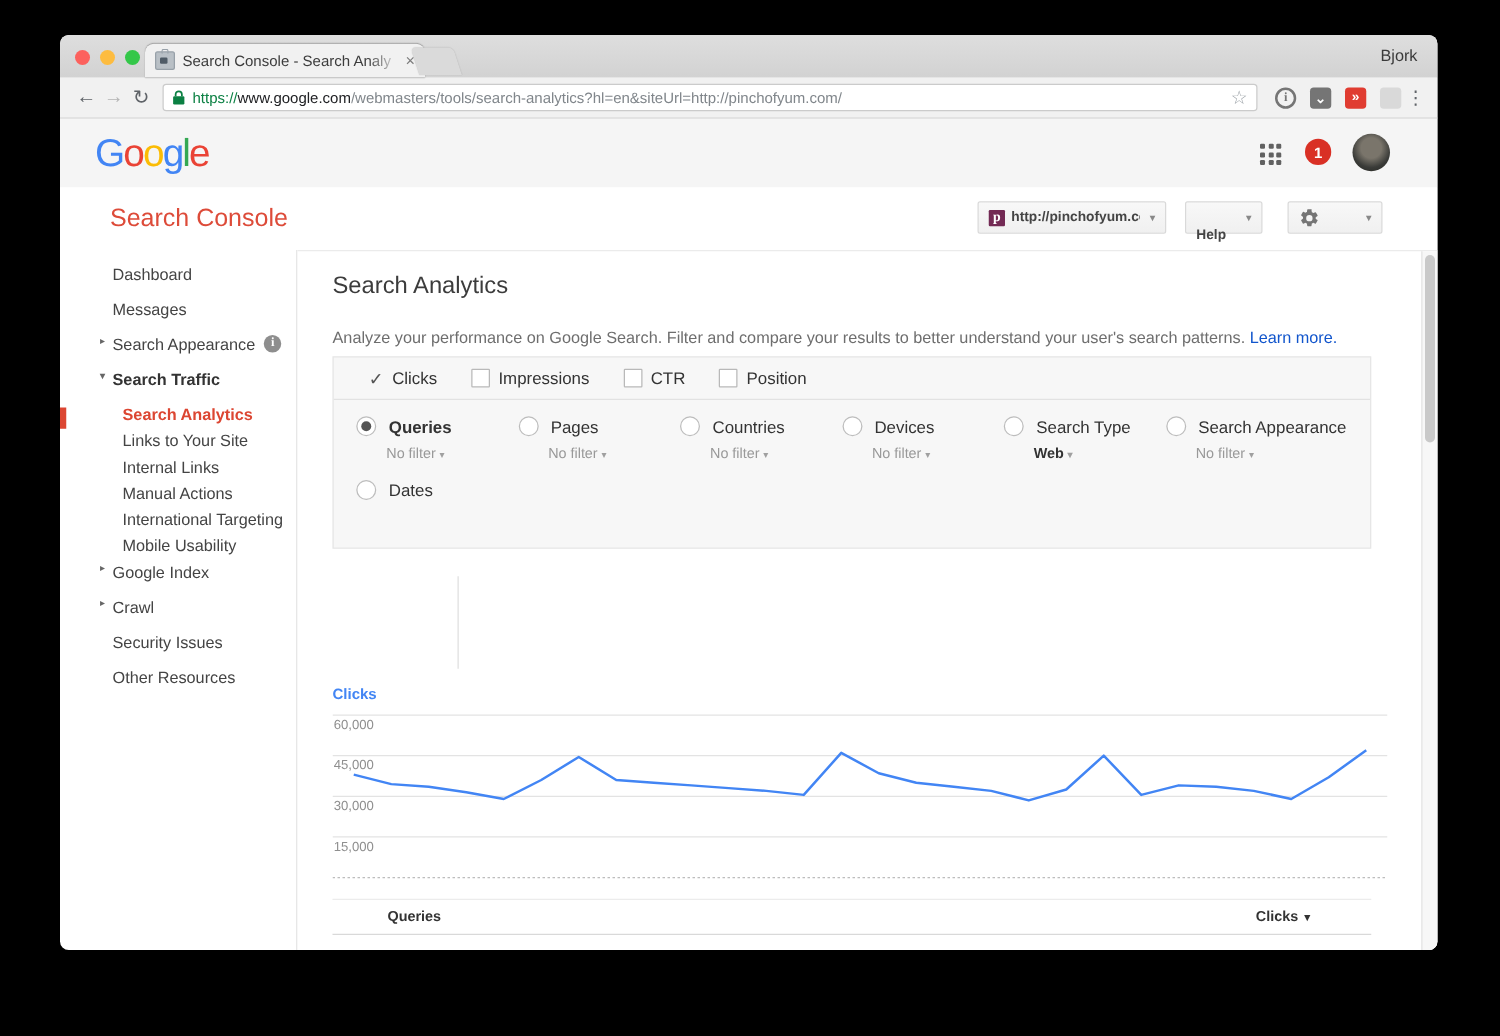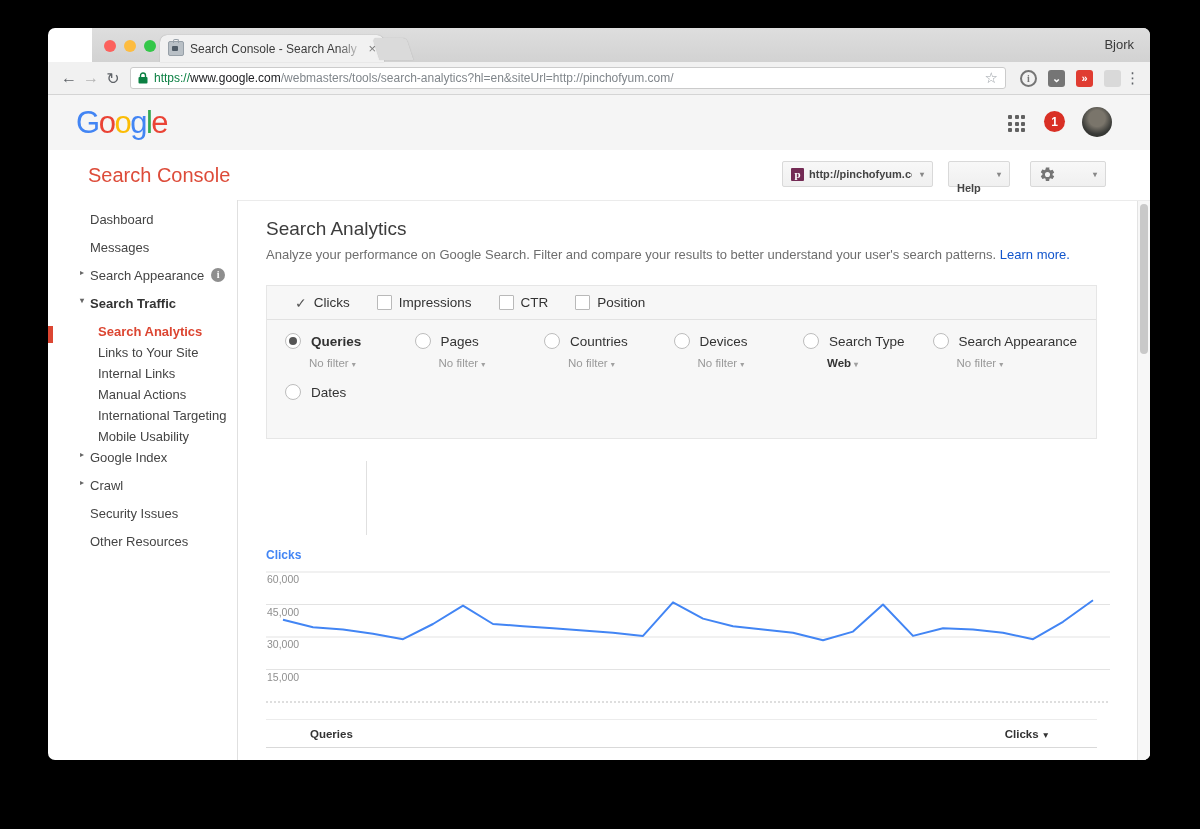--- a/index.html
+++ b/index.html
@@ -1,20 +1,20 @@
 <!DOCTYPE html>
 <html><head>
 <meta charset="utf-8">
 <style>
   html,body{margin:0;padding:0;width:1200px;height:829px;background:#000;overflow:hidden;
     font-family:"Liberation Sans", sans-serif;-webkit-font-smoothing:antialiased;}
   .window{position:absolute;left:48px;top:28px;width:1102px;height:732px;background:#fff;
     border-radius:7px;overflow:hidden;box-shadow:0 18px 60px rgba(0,0,0,.65);}
   
-  .tabstrip{position:relative;height:34px;background:linear-gradient(180deg,#dedede,#d2d2d2);margin-left:44px;}
+  .tabstrip{position:relative;height:34px;background:linear-gradient(180deg,#dedede,#d2d2d2);}
   .lights{position:absolute;left:12px;top:12px;display:flex;gap:8px;}
   .light{width:12px;height:12px;border-radius:50%;}
   .light.r{background:#fc615d;}.light.y{background:#fdbc40;}.light.g{background:#34c749;}
   .tab{position:absolute;left:68px;top:7px;width:208px;height:27px;background:#f1f1f1;
     border-radius:7px 7px 0 0;display:flex;align-items:center;padding:0 8px;box-shadow:0 0 1px rgba(0,0,0,.35);}
   .tab-title{font-size:12px;color:#3c3c3c;white-space:nowrap;overflow:hidden;flex:1;
     -webkit-mask-image:linear-gradient(90deg,#000 85%,transparent);mask-image:linear-gradient(90deg,#000 85%,transparent);}
   .tab-close{font-size:13px;color:#7c7c7c;margin-left:4px;cursor:default;}
   .favicon-sc{width:14px;height:13px;margin-right:6px;background:#b9c0c6;border-radius:2px;position:relative;flex:none;border:1px solid #97a0a8;}
   .favicon-sc::before{content:"";position:absolute;left:4px;top:-3px;width:4px;height:3px;border:1px solid #97a0a8;border-bottom:none;border-radius:2px 2px 0 0;}
@@ -70,21 +70,21 @@
   .sb-item .arrow{position:absolute;left:32px;font-size:8px;color:#666;}
   .sb-item.bold{font-weight:bold;color:#333;}
   .sb-item.sel{color:#dc4632;font-weight:bold;}
   .sb-item.sel::before{content:"";position:absolute;left:0;top:2px;width:5px;height:17px;background:#dc4632;}
   .infoicon{width:14px;height:14px;border-radius:50%;background:#8e8e8e;color:#fff;font-size:10px;font-weight:bold;
     text-align:center;line-height:14px;margin-left:7px;font-family:"Liberation Serif",serif;}
   .content{position:relative;flex:1;border-top:1px solid #ebebeb;background:#fff;}
   .scrollbar{position:absolute;right:0;top:0;bottom:0;width:12px;background:#f7f7f7;border-left:1px solid #e3e3e3;}
   .scrollbar .thumb{position:absolute;left:2px;right:2px;top:3px;height:150px;background:#c9c9c9;border-radius:5px;}
   .pg-title{position:absolute;left:28px;top:17px;font-size:19px;color:#3c3c3c;}
-  .pg-desc{position:absolute;left:28px;top:46px;font-size:13px;color:#6e6e6e;}
+  .pg-desc{position:absolute;left:28px;top:61px;font-size:13px;color:#6e6e6e;}
   .pg-desc .lm{color:#15c;}
   
   .panel{position:absolute;left:28px;top:84px;width:831px;height:154px;background:#f7f7f7;border:1px solid #e6e6e6;box-sizing:border-box;}
   .metricsrow{height:33px;border-bottom:1px solid #e2e2e2;display:flex;align-items:center;padding-left:28px;}
   .metric{display:flex;align-items:center;margin-right:27px;font-size:13.5px;color:#333;}
   .metric .ck{width:13px;height:13px;border:1px solid #b9b9b9;background:#fff;border-radius:1px;margin-right:7px;}
   .metric .ckmark{font-size:14px;color:#555;margin-right:7px;}
   .dimsrow{display:flex;padding:13px 0 0 18px;}
   .dim{width:129.5px;flex:none;}
   .dim:last-child{width:auto;}

